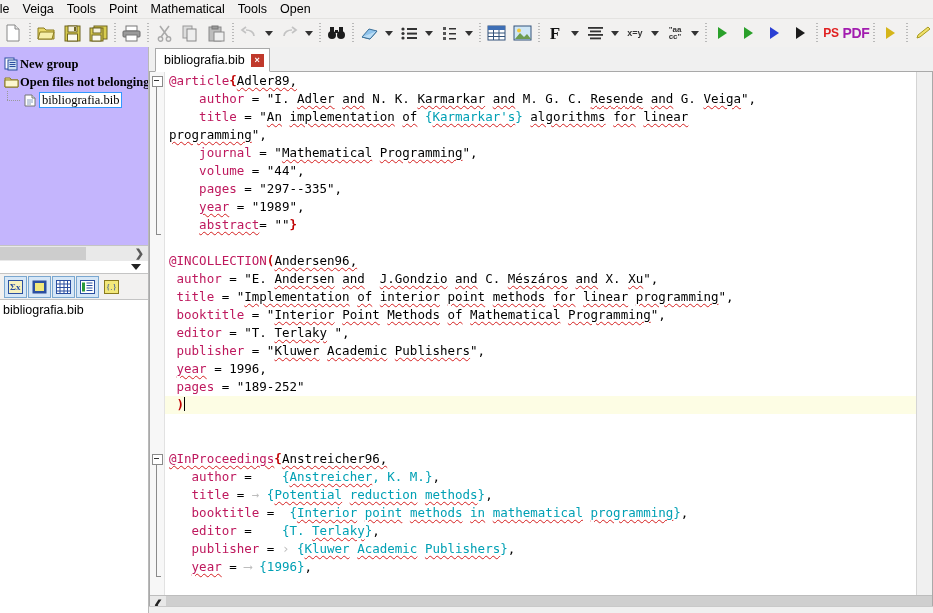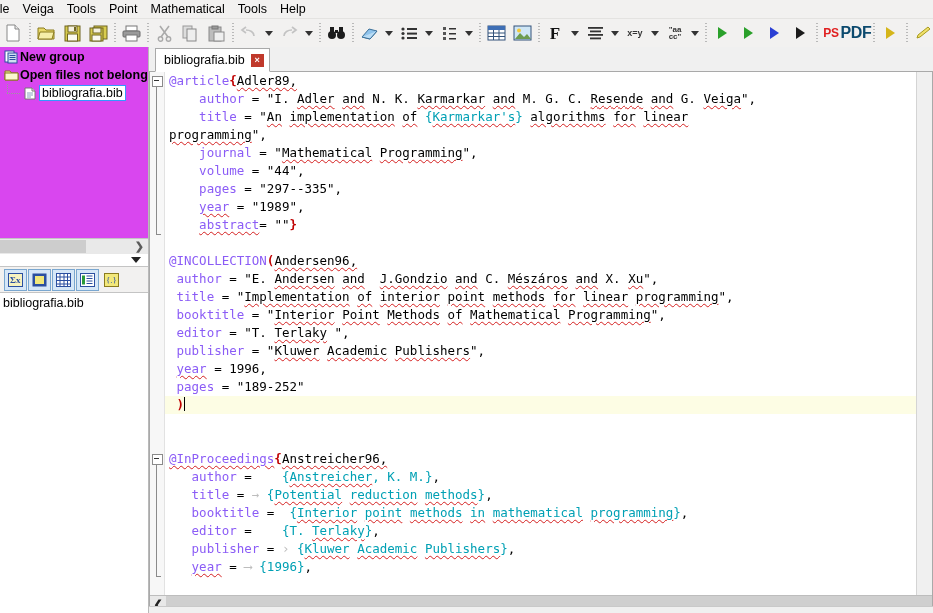--- a/index.html
+++ b/index.html
@@ -51,39 +51,40 @@
   .tb-btn svg{display:block;}
   .caret{
     width:0;height:0;border-left:4px solid transparent;border-right:4px solid transparent;
     border-top:5px solid #333;
   }
   .tb-text{
     font-family:"Liberation Serif", serif;
     font-weight:bold;font-size:17px;line-height:1;color:#111;
   }
   .tb-ps{font-family:"Liberation Sans",sans-serif;font-weight:bold;font-size:12px;color:#e02020;letter-spacing:-0.3px;}
-  .tb-pdf{font-family:"Liberation Sans",sans-serif;font-weight:bold;font-size:16px;color:#0c4a6e;letter-spacing:-0.3px;}
+  .tb-pdf{font-family:"Liberation Sans",sans-serif;font-weight:bold;font-size:14px;color:#a21caf;letter-spacing:-0.3px;}
   .tb-xy{font-family:"Liberation Sans",sans-serif;font-size:9px;color:#333;font-weight:bold;}
   .tb-aacc{font-family:"Liberation Sans",sans-serif;font-size:8px;color:#333;font-weight:bold;line-height:7px;text-align:center;}
 
   
   .workspace{
     position:absolute;left:0;top:47px;right:0;bottom:0;
     display:flex;
   }
 
   
   .sidebar{
     width:148px;flex:0 0 148px;background:#ffffff;
     display:flex;flex-direction:column;position:relative;
     border-right:1px solid #b9b9b9;
   }
   .tree{
-    flex:0 0 190px;background:#d946ef;overflow:hidden;position:relative;
-    padding-top:1px;
+    flex:0 0 190px;background:#c4b5fd;overflow:hidden;position:relative;
+    padding-top:8px;
+    font-family:Liberation Serif, serif;
   }
   .tree-row{
     display:flex;align-items:center;height:18px;
     padding-left:3px;white-space:nowrap;
     font-size:12.5px;
   }
   .tree-row.bold{font-weight:bold;}
   .tree-row .ic{width:17px;flex:0 0 17px;display:flex;align-items:center;justify-content:center;}
   .tree-row.child{padding-left:7px;}
   .dots{
@@ -179,21 +180,21 @@
     flex:1 1 auto;position:relative;overflow:hidden;
     font-family:"DejaVu Sans Mono","Liberation Mono",monospace;
     font-size:12.5px;line-height:18px;
     white-space:pre;
     padding-left:4px;
     background:#fff;
   }
   .ln{height:18px;display:block;white-space:pre;}
   .ln.cur{background:#fdfde4;}
   .cur-full{position:absolute;left:0;right:0;height:18px;background:#fdfde4;z-index:0;}
-  .kw{color:#8b5cf6;}
+  .kw{color:#be185d;}
   .brc{color:#c00000;font-weight:bold;}
   .cy{color:#00a0b4;}
   .pl{color:#000;}
   .sp{ text-decoration:underline; text-decoration-style:wavy;
        text-decoration-color:#d52020; text-decoration-thickness:1px;
        text-underline-offset:2px;}
   .caretbar{
     display:inline-block;width:1px;height:14px;background:#000;
     vertical-align:-2px;margin-left:0px;
   }
@@ -222,21 +223,21 @@
 
 <div id="app">
 
   <div class="menubar">
     <div class="menu-item"><span>ile</span></div>
     <div class="menu-item"><span>Veiga</span></div>
     <div class="menu-item"><span>Tools</span></div>
     <div class="menu-item"><span>Point</span></div>
     <div class="menu-item"><span>Mathematical</span></div>
     <div class="menu-item"><span>Tools</span></div>
-    <div class="menu-item"><span>Help</span></div>
+    <div class="menu-item"><span>Open</span></div>
   </div>
 
   <div class="toolbar">
 
     <div class="tb-btn">
       <svg width="16" height="18" viewBox="0 0 16 18">
           <path d="M2 1h8l4 4v12H2z" fill="#fff" stroke="#888"></path>
           <path d="M10 1v4h4" fill="#e8e8e8" stroke="#888"></path>
         </svg>
     </div>

